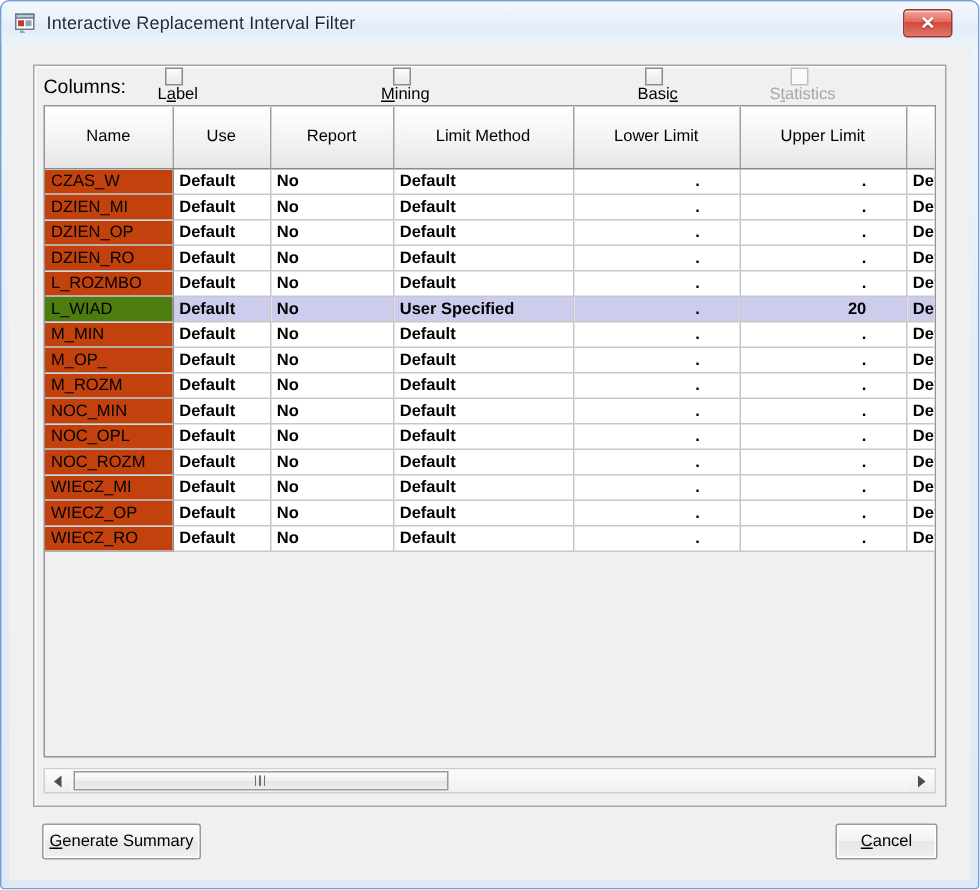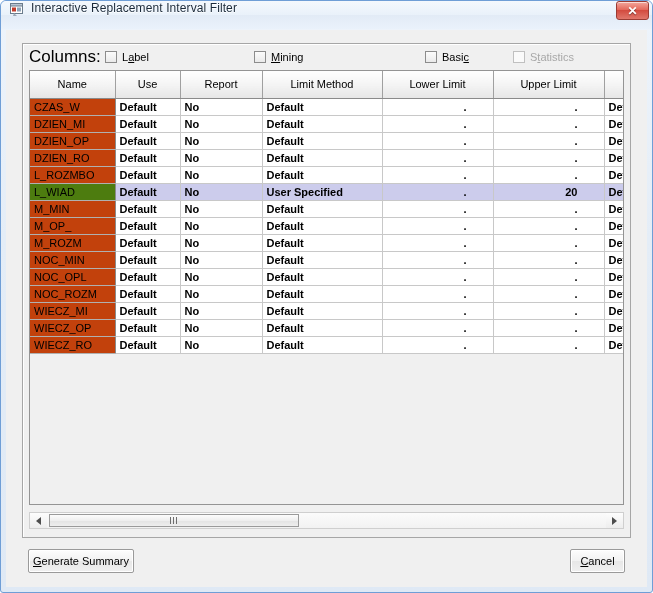--- a/index.html
+++ b/index.html
@@ -25,21 +25,22 @@
     border-radius: 6px 6px 3px 3px;
     padding: 0;
     overflow: hidden;
   }
 
   
   .titlebar {
     position: relative;
     height: 28px;
     display: flex;
-    padding: 0 0 0 8px;
+    align-items: center;
+    padding: 0 14px 0 8px;
     box-sizing: border-box;
     background: linear-gradient(to bottom, #f4f8fd 0%, #e9f1fa 50%, #e2ebf6 51%, #eaf2fb 100%);
     border-radius: 5px 5px 0 0;
   }
   .title-icon {
     width: 16px;
     height: 16px;
     margin-right: 6px;
     flex: 0 0 auto;
     position: relative;
@@ -101,30 +102,31 @@
   .columns-row {
     position: absolute;
     left: 0; top: 0; right: 0;
     height: 26px;
     display: flex;
     align-items: center;
     padding-left: 6px;
     box-sizing: border-box;
   }
   .columns-label {
-    font-size: 17px;
+    font-size: 13px;
     color: #000000;
     margin-right: 6px;
     white-space: nowrap;
   }
   .chk-item {
     display: flex;
     align-items: center;
     white-space: nowrap;
     cursor: default;
+    flex-direction: column;
   }
   .chk-box {
     width: 12px;
     height: 12px;
     box-sizing: border-box;
     border: 1px solid #8c8c8c;
     background: linear-gradient(to bottom, #fbfbfb, #eaeaea);
     margin-right: 5px;
     flex: 0 0 auto;
   }
@@ -160,21 +162,21 @@
     overflow: hidden;
     background: #f0f0f0;
   }
   table.grid {
     border-collapse: collapse;
     table-layout: fixed;
     width: 675px;
     background: #ffffff;
   }
   table.grid th {
-    height: 27px;
+    height: 41px;
     font-weight: normal;
     font-size: 11px;
     color: #000;
     text-align: center;
     background: linear-gradient(to bottom, #ffffff 0%, #f3f3f3 55%, #e6e6e6 100%);
     border-right: 1px solid #a0a0a0;
     border-bottom: 1px solid #8a8a8a;
     padding: 0 4px;
     box-sizing: border-box;
     overflow: hidden;
@@ -284,21 +286,21 @@
     color: #000;
     display: flex;
     align-items: center;
     justify-content: center;
     cursor: pointer;
     font-family: "Liberation Sans", sans-serif;
     box-shadow: inset 0 0 0 1px #ffffff;
   }
   .btn-generate { left: 6px; width: 106px; }
   .btn-ok     { right: 85px; width: 68px; }
-  .btn-cancel { right: 6px;  width: 55px; }
+  .btn-cancel { right: 6px;  width: 68px; }
 </style>
 </head>
 <body>
 
 <div class="window">
 
   <div class="titlebar">
     <span class="title-icon">
       <svg width="16" height="16" viewBox="0 0 16 16">
         <rect x="1.5" y="2.5" width="12" height="10" fill="#ffffff" stroke="#6b7c8c" stroke-width="1"></rect>

